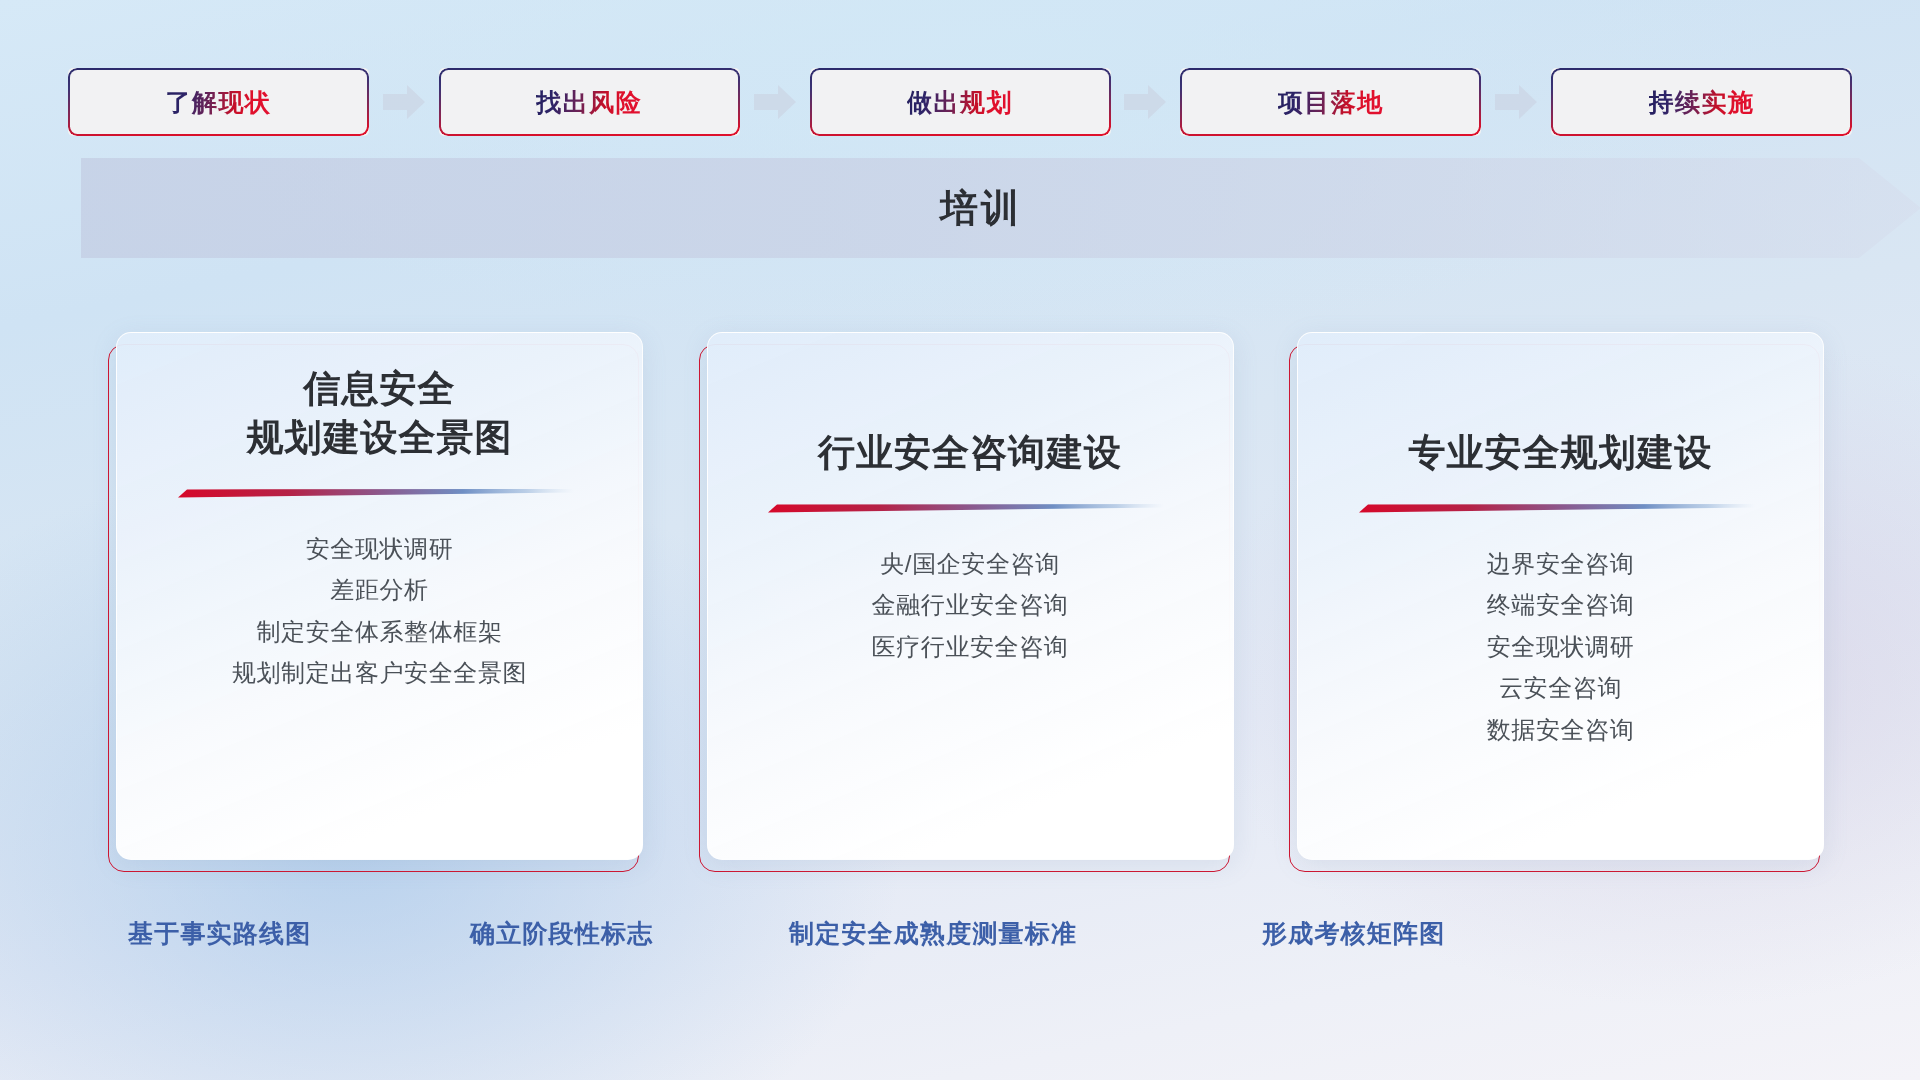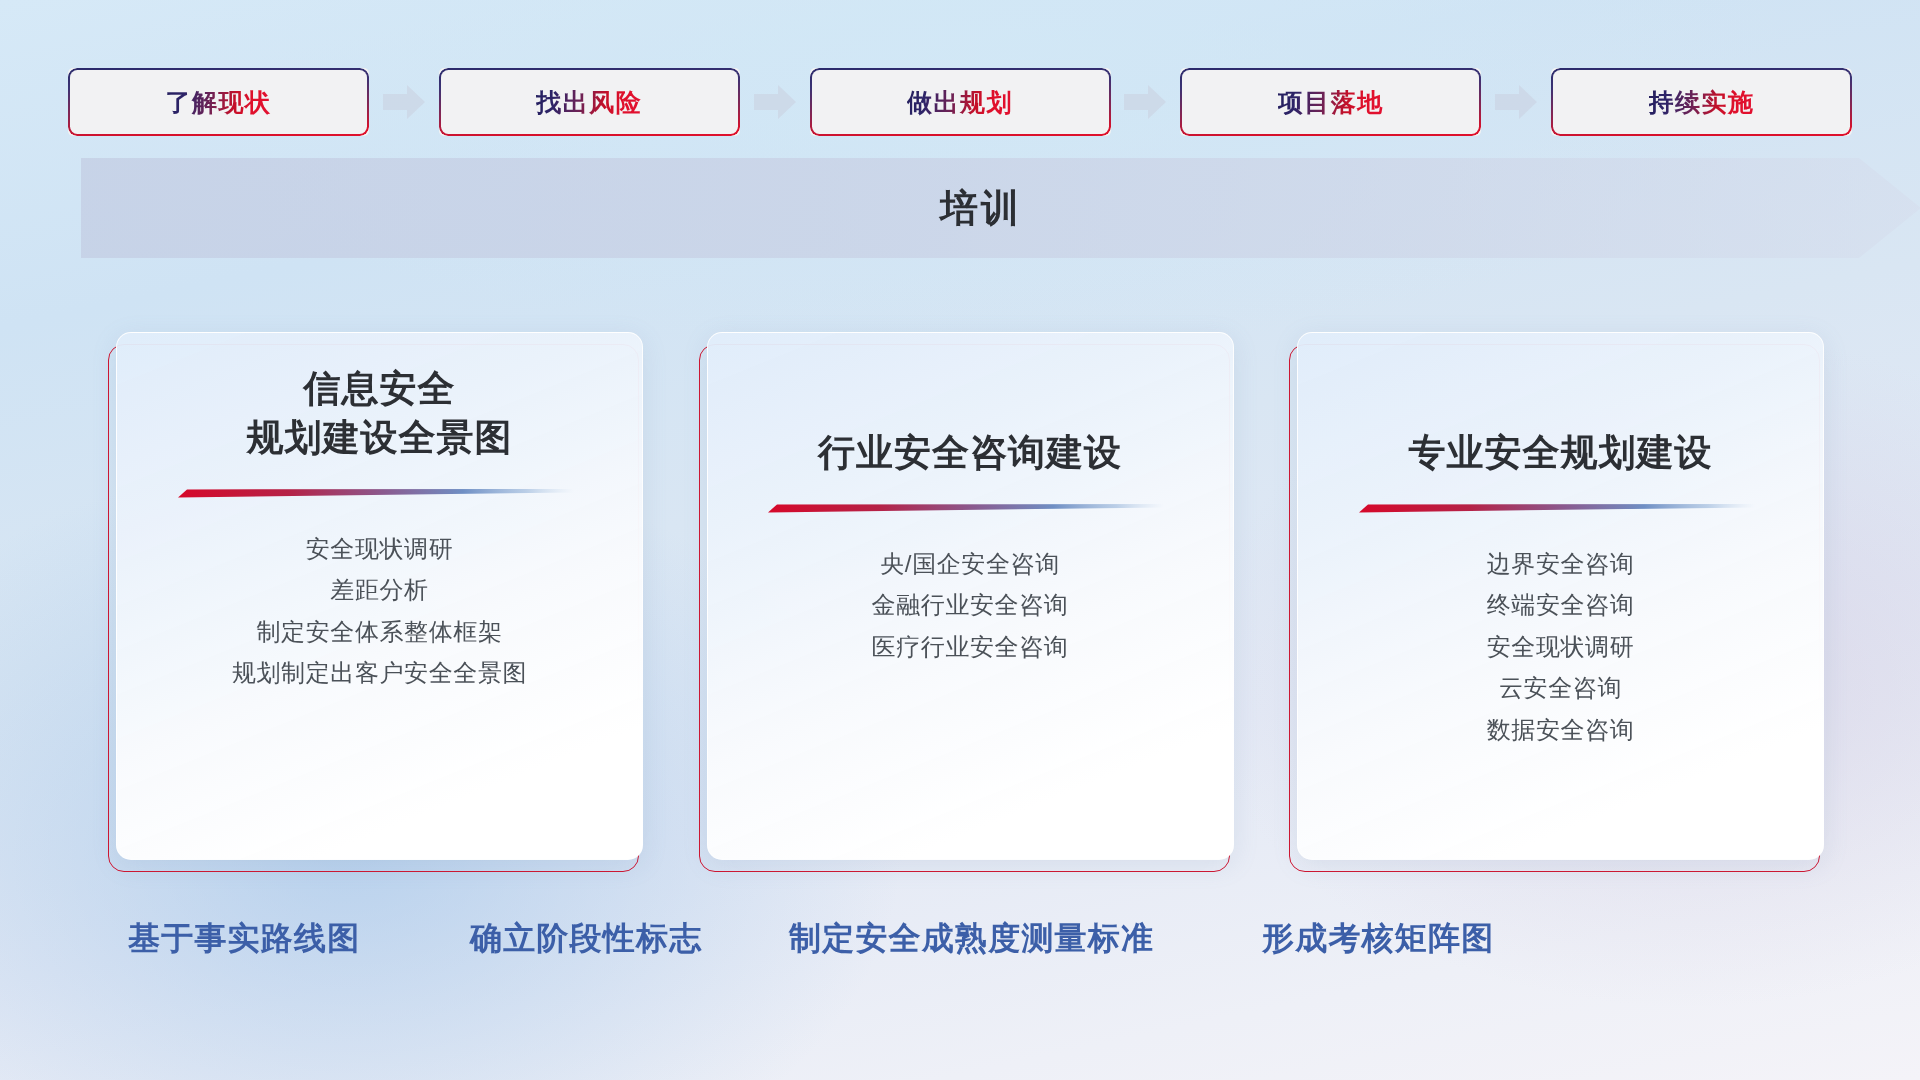--- a/index.html
+++ b/index.html
@@ -187,21 +187,21 @@
   
   #bottom-labels {
     position: absolute;
     top: 917px;
     left: 0;
     width: 1920px;
     height: 44px;
   }
   .bottom-label {
     position: absolute;
-    font-size: 32px;
+    font-size: 25px;
     font-weight: 700;
     color: #3c5fa8;
     letter-spacing: 1.2px;
     white-space: nowrap;
   }
 </style>
 </head>
 <body>
 
 <div id="stage">

